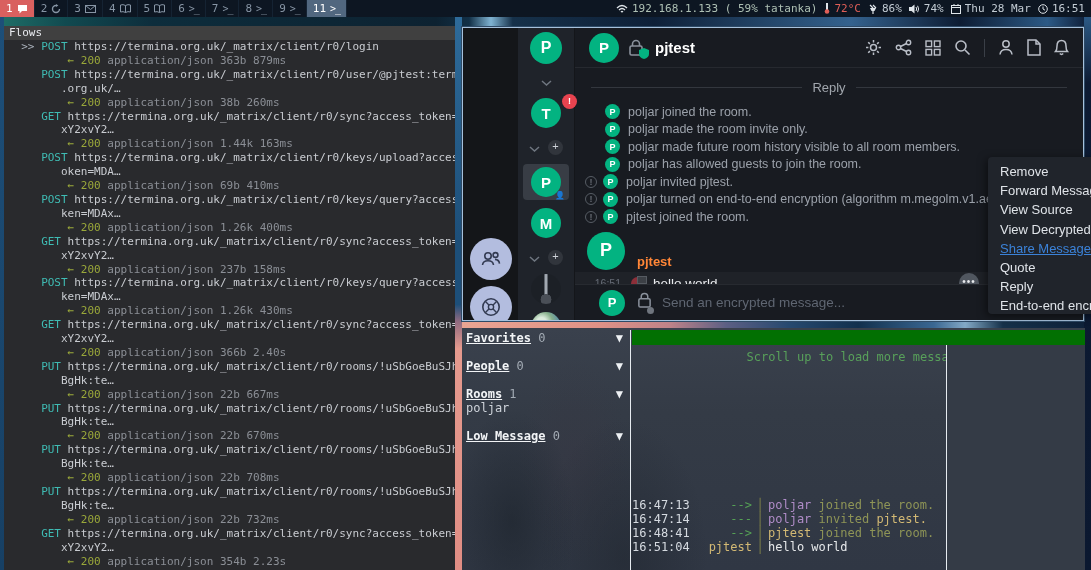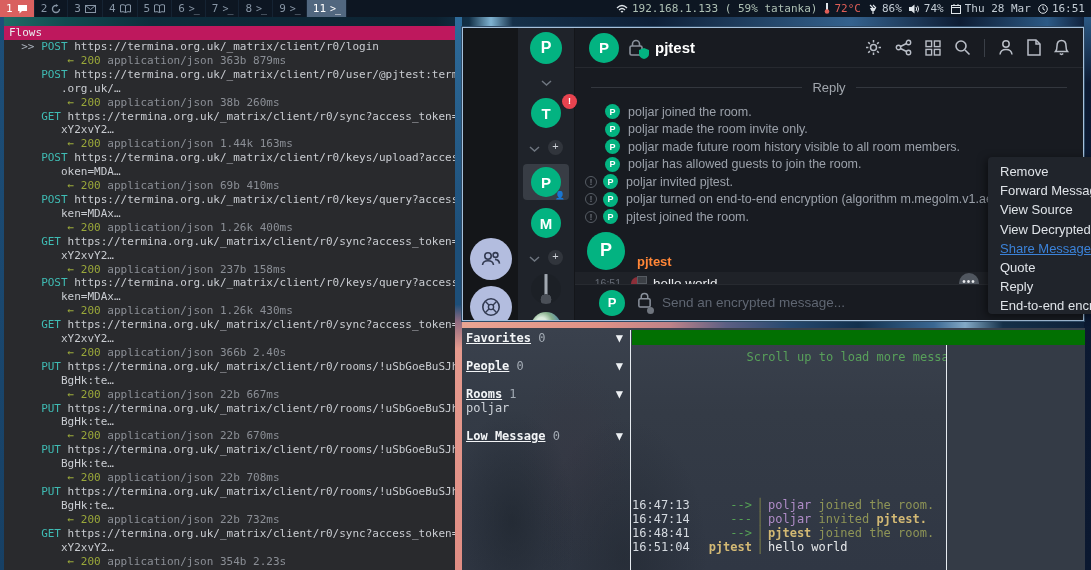--- a/index.html
+++ b/index.html
@@ -32,21 +32,21 @@
   .tray { margin-left:auto; display:flex; align-items:center; gap:7px; padding-right:6px; color:#aec0b4; }
   .tray .seg { display:flex; align-items:center; gap:4px; white-space:pre; }
   .tray .temp { color:#e05f58;justify-content:space-between; }
   .tray .val { color:#c3ccd4; }
   .tray svg { display:block; }
 
   
   .term-left { position:absolute; left:4px; top:26px; width:451px; height:544px;
     background:#292a2d; overflow:hidden;
     font-family:"DejaVu Sans Mono", monospace; font-size:11px; line-height:13.9px; }
-  .flows-bar { height:14px; background:#be185d; color:#e9ebef; padding-left:5px; }
+  .flows-bar { height:14px; background:#404040; color:#e9ebef; padding-left:5px; }
   .flow-list { padding-left:4px; white-space:pre; color:#c9ccd1; }
   .fl-marker { color:#aab2bc; }
   .fl-method { color:#3fbcb4; }
   .fl-url { color:#c9ccd1; }
   .fl-code { color:#9aa83a; }
   .fl-rest { color:#8b8f96;text-align:right; }
 
   
   .element { position:absolute; left:462px; top:27px; width:622px; height:294px;
     background:#181b21; border:1px solid #a6c1dc; box-shadow:0 0 0 1px #2e4a66;
@@ -148,21 +148,21 @@
   .wc-nickpane { position:absolute; left:484px; right:0; top:17px; bottom:0;
     background:#343b46; border-left:1px solid #e6ebf0; z-index:2; }
   .wc-log { position:absolute; left:170px; width:314px; bottom:16px; z-index:1; }
   .wc-line { display:flex; white-space:pre; }
   .wc-time { width:56px; flex:none; color:#d5dae0; }
   .wc-col2 { width:64px; flex:none; text-align:right; }
   .wc-sep { width:16px; flex:none; text-align:center; color:#7d8148; font-weight:bold; }
   .c-green { color:#55a055; }
   .c-purple { color:#b08cc8; }
   .c-olive { color:#8e9456; }
-  .c-yellow { color:#d3b974; font-weight:bold; }
+  .c-yellow { color:#d3b974; font-weight:normal; }
   .c-white { color:#e6e8ea; }
 </style>
 </head>
 <body>
 
 <div class="screen">
   <div class="wp wp-top"></div>
   <div class="wp wp-left"></div>
   <div class="wp wp-mid"></div>
   <div class="wp wp-band"></div>

